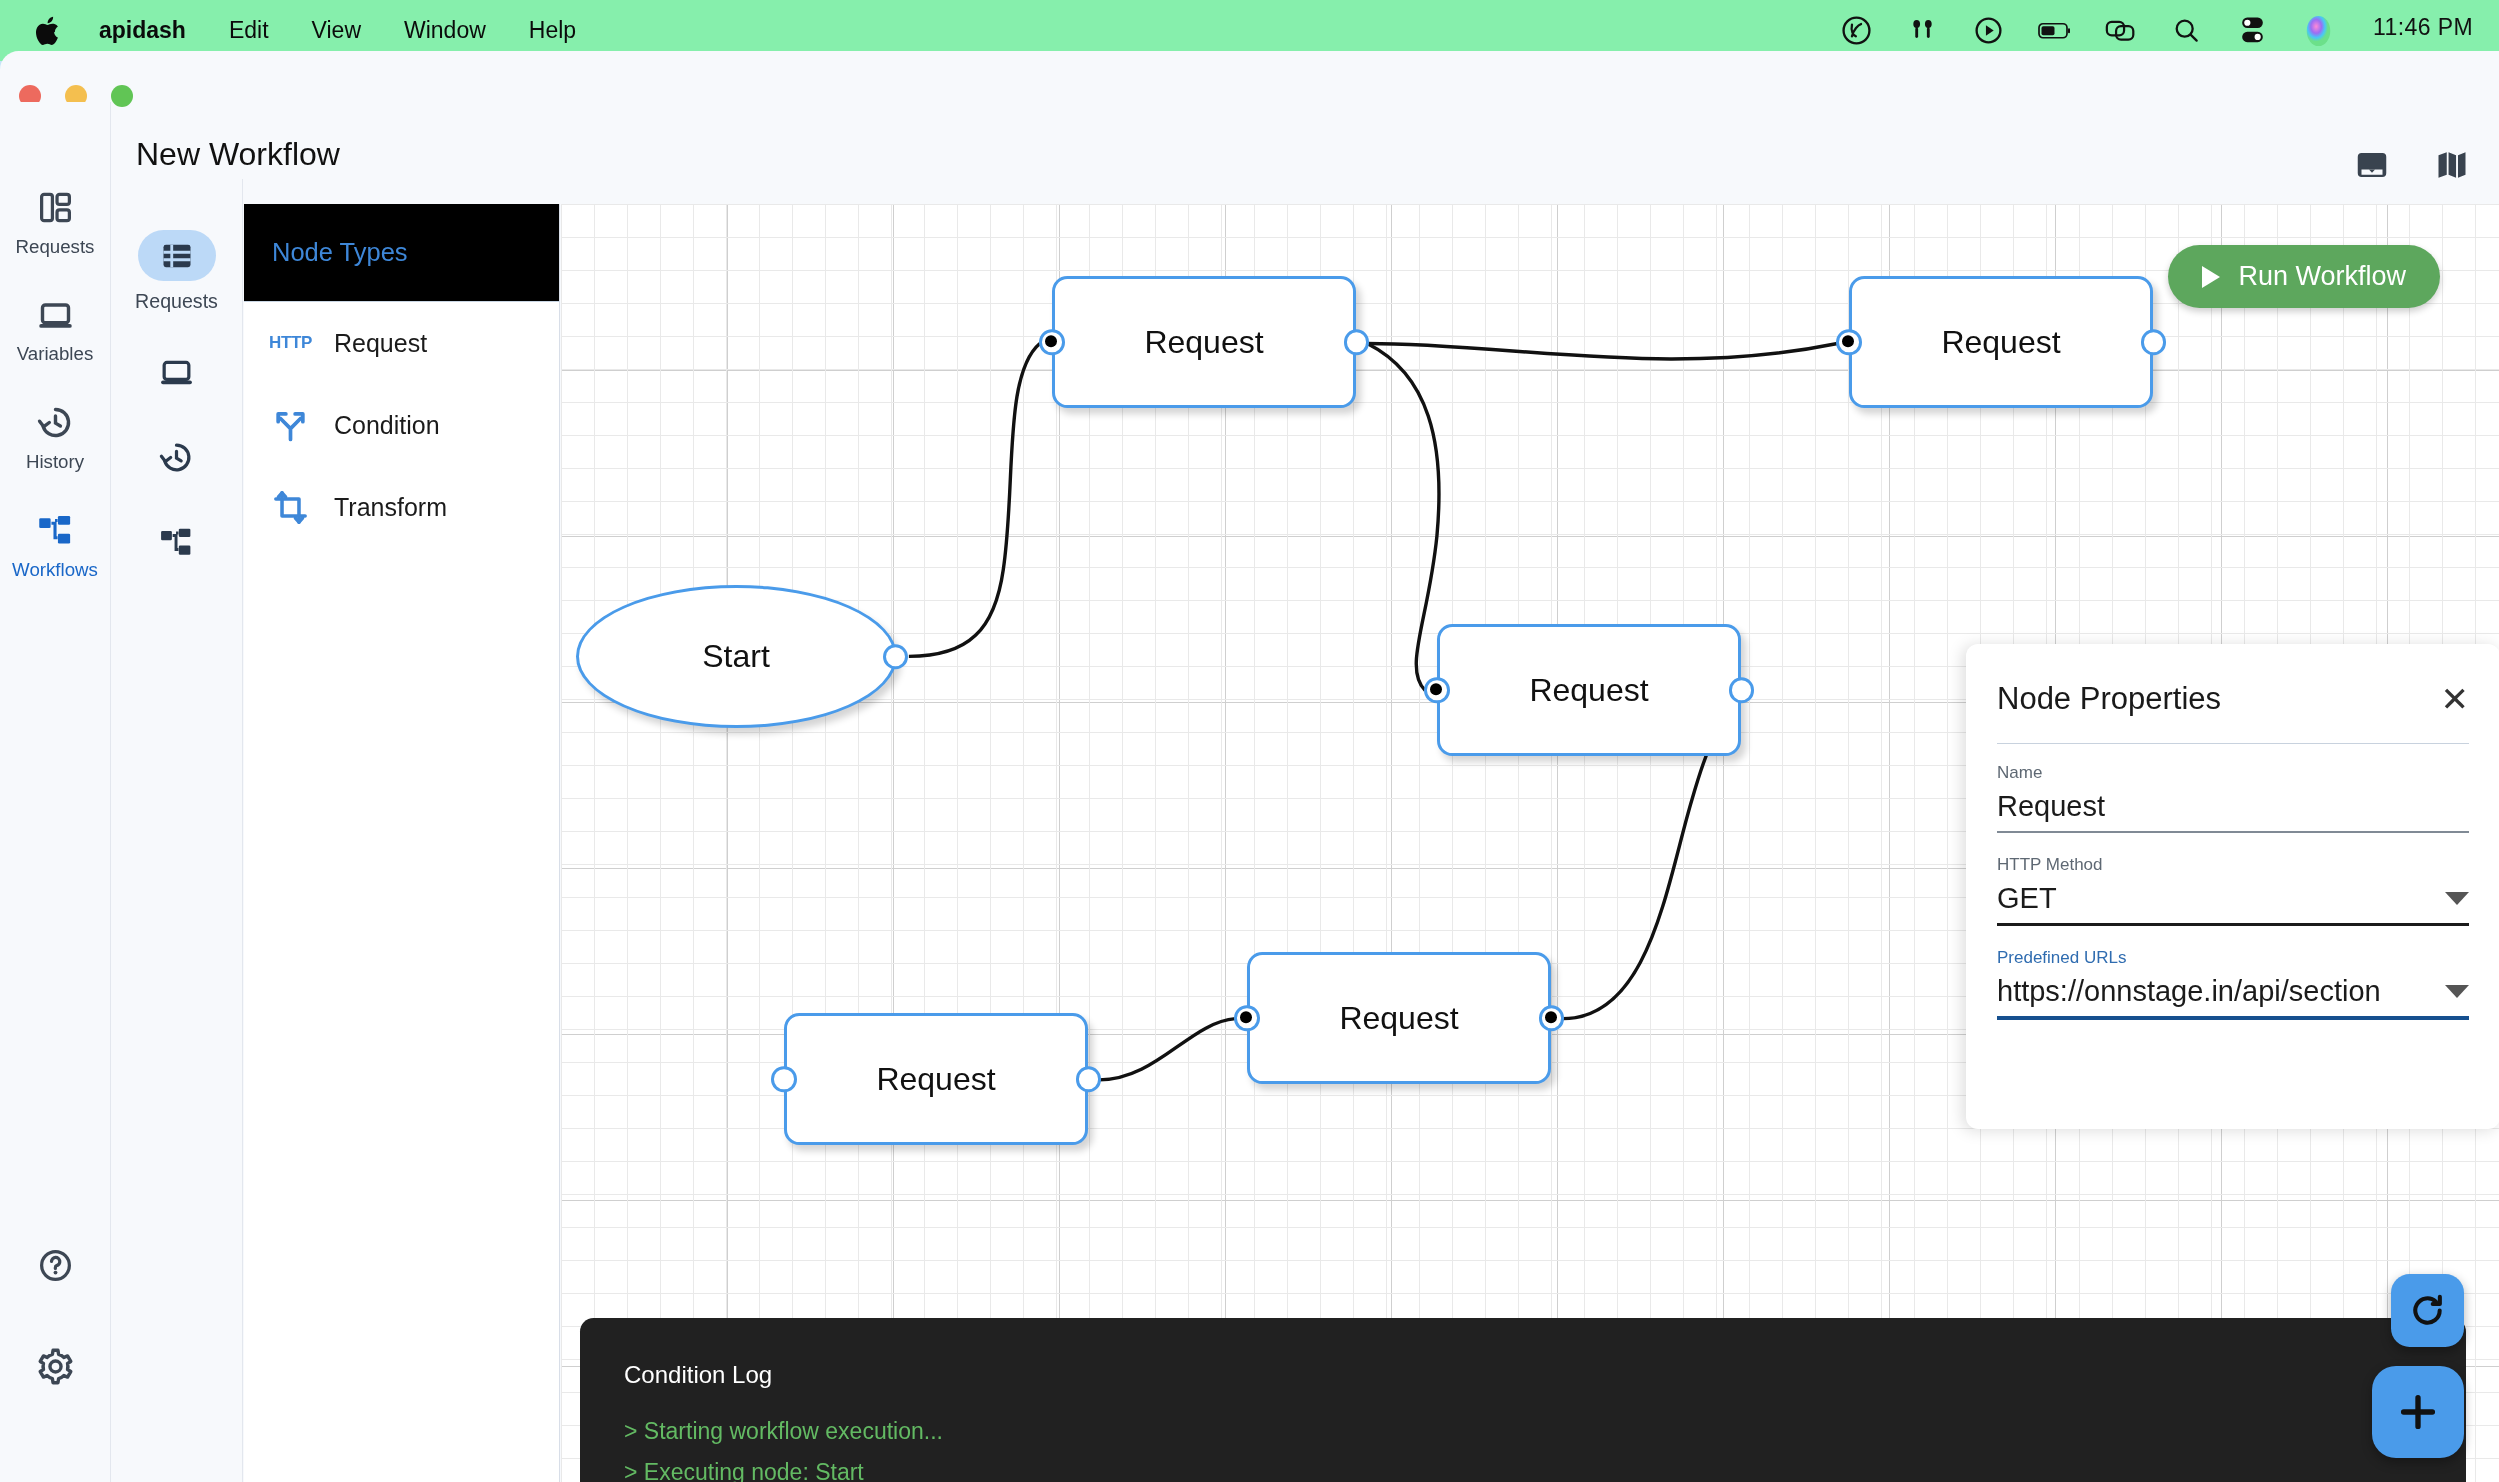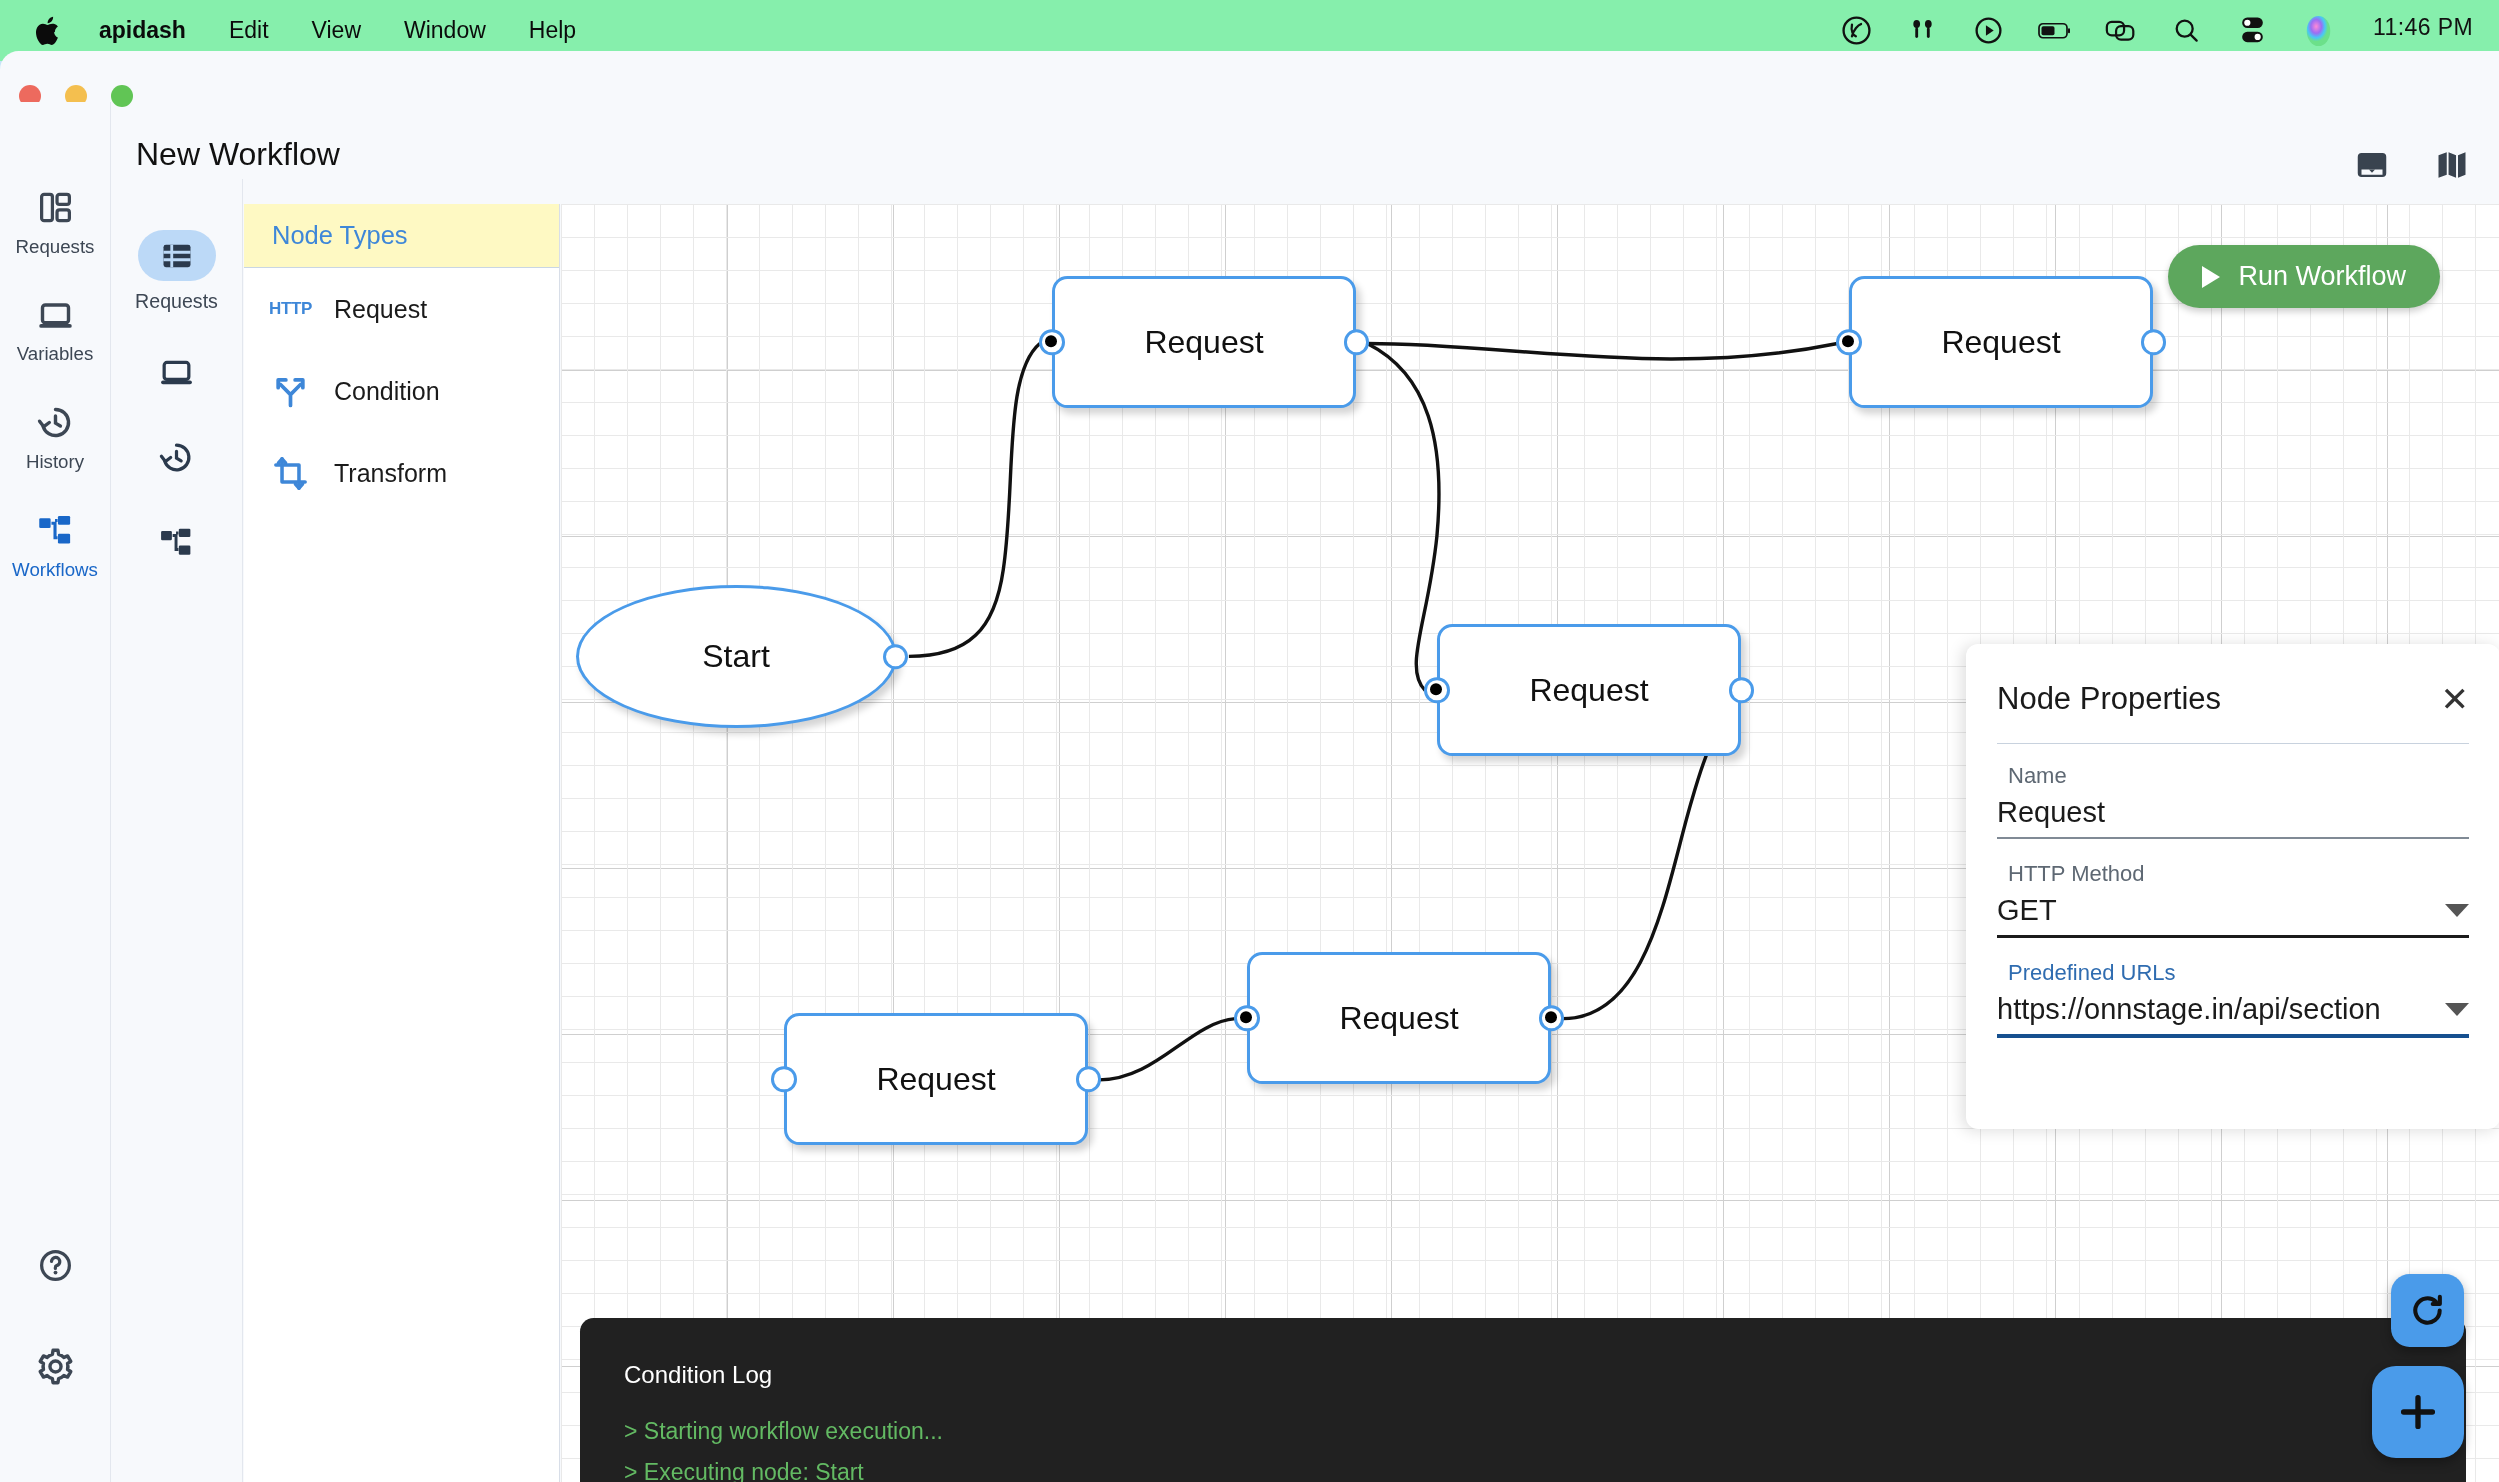--- a/index.html
+++ b/index.html
@@ -62,21 +62,21 @@
   .title { position: absolute; left: 136px; top: 85px; font-size: 32px; color: #111; }
   .hdr-icons { position: absolute; right: 29px; top: 94px; display: flex; gap: 41px; }
   .hdr-ico { width: 39px; height: 39px; color: #39434f; display: flex; align-items: center; justify-content: center; }
 
   
   .ntpanel {
     position: absolute; left: 244px; top: 153px; width: 316px; height: 1330px;
     background: #ffffff; border-right: 0.9px solid #d8dee8;
   }
   .nt-head {
-    height: 64px; background: #fef9c3; display: flex; align-items: center;
+    height: 98px; background: #000000; display: flex; align-items: center;
     padding-left: 28px; border-bottom: 0.9px solid #c9d6e4; text-align: right;
   }
   .nt-head span { font-size: 25.5px; color: #3e87d8; }
   .nt-item { height: 82px; display: flex; align-items: center; padding-left: 27px; gap: 24px; }
   .nt-ico { width: 39px; height: 39px; display: flex; align-items: center; justify-content: center; color: #3e87d8; }
   .nt-lbl { font-size: 25px; color: #1b1b1b; }
   .http-badge { font-size: 17px; font-weight: bold; color: #3e87d8; letter-spacing: -0.4px; }
 
   
   .canvas {
@@ -124,21 +124,21 @@
   .props {
     position: absolute; left: 1966px; top: 593px; width: 534px; height: 485px;
     background: #fff; border-radius: 12px; box-shadow: -3.4px 1.7px 15.3px rgba(0,0,0,.13);
     padding: 37px 31px 0 31px;
   }
   .props-top { display: flex; align-items: center; justify-content: space-between; }
   .props-title { font-size: 31px; color: #1a1a1a; }
   .close-x { font-size: 34px; color: #333; line-height: 1; cursor: pointer; }
   .props-div { height: 1.7px; background: #c8d2de; margin: 25.5px 0 18.7px 0; }
   .fld { margin-bottom: 22px; }
-  .fld-lbl { font-size: 22px; color: #5e6873; margin-bottom: 6.8px; margin-left: 11px; }
+  .fld-lbl { font-size: 17px; color: #5e6873; margin-bottom: 6.8px; }
   .fld-lbl.blue { color: #2f6cb0; }
   .fld-val-row { display: flex; align-items: center; justify-content: space-between; padding-bottom: 8.5px; }
   .fld-val { font-size: 29px; color: #1b1b1b; white-space: nowrap; }
   .fld-under { height: 1.7px; background: #808a95; }
   .fld-under.dark { height: 2.6px; background: #1b1b1b; }
   .fld-under.accent { height: 4.3px; background: #16508f; }
   .caret { width: 0; height: 0; border-left: 12px solid transparent; border-right: 12px solid transparent; border-top: 13.6px solid #555; margin-left: 12px; }
 
   
   .log {

